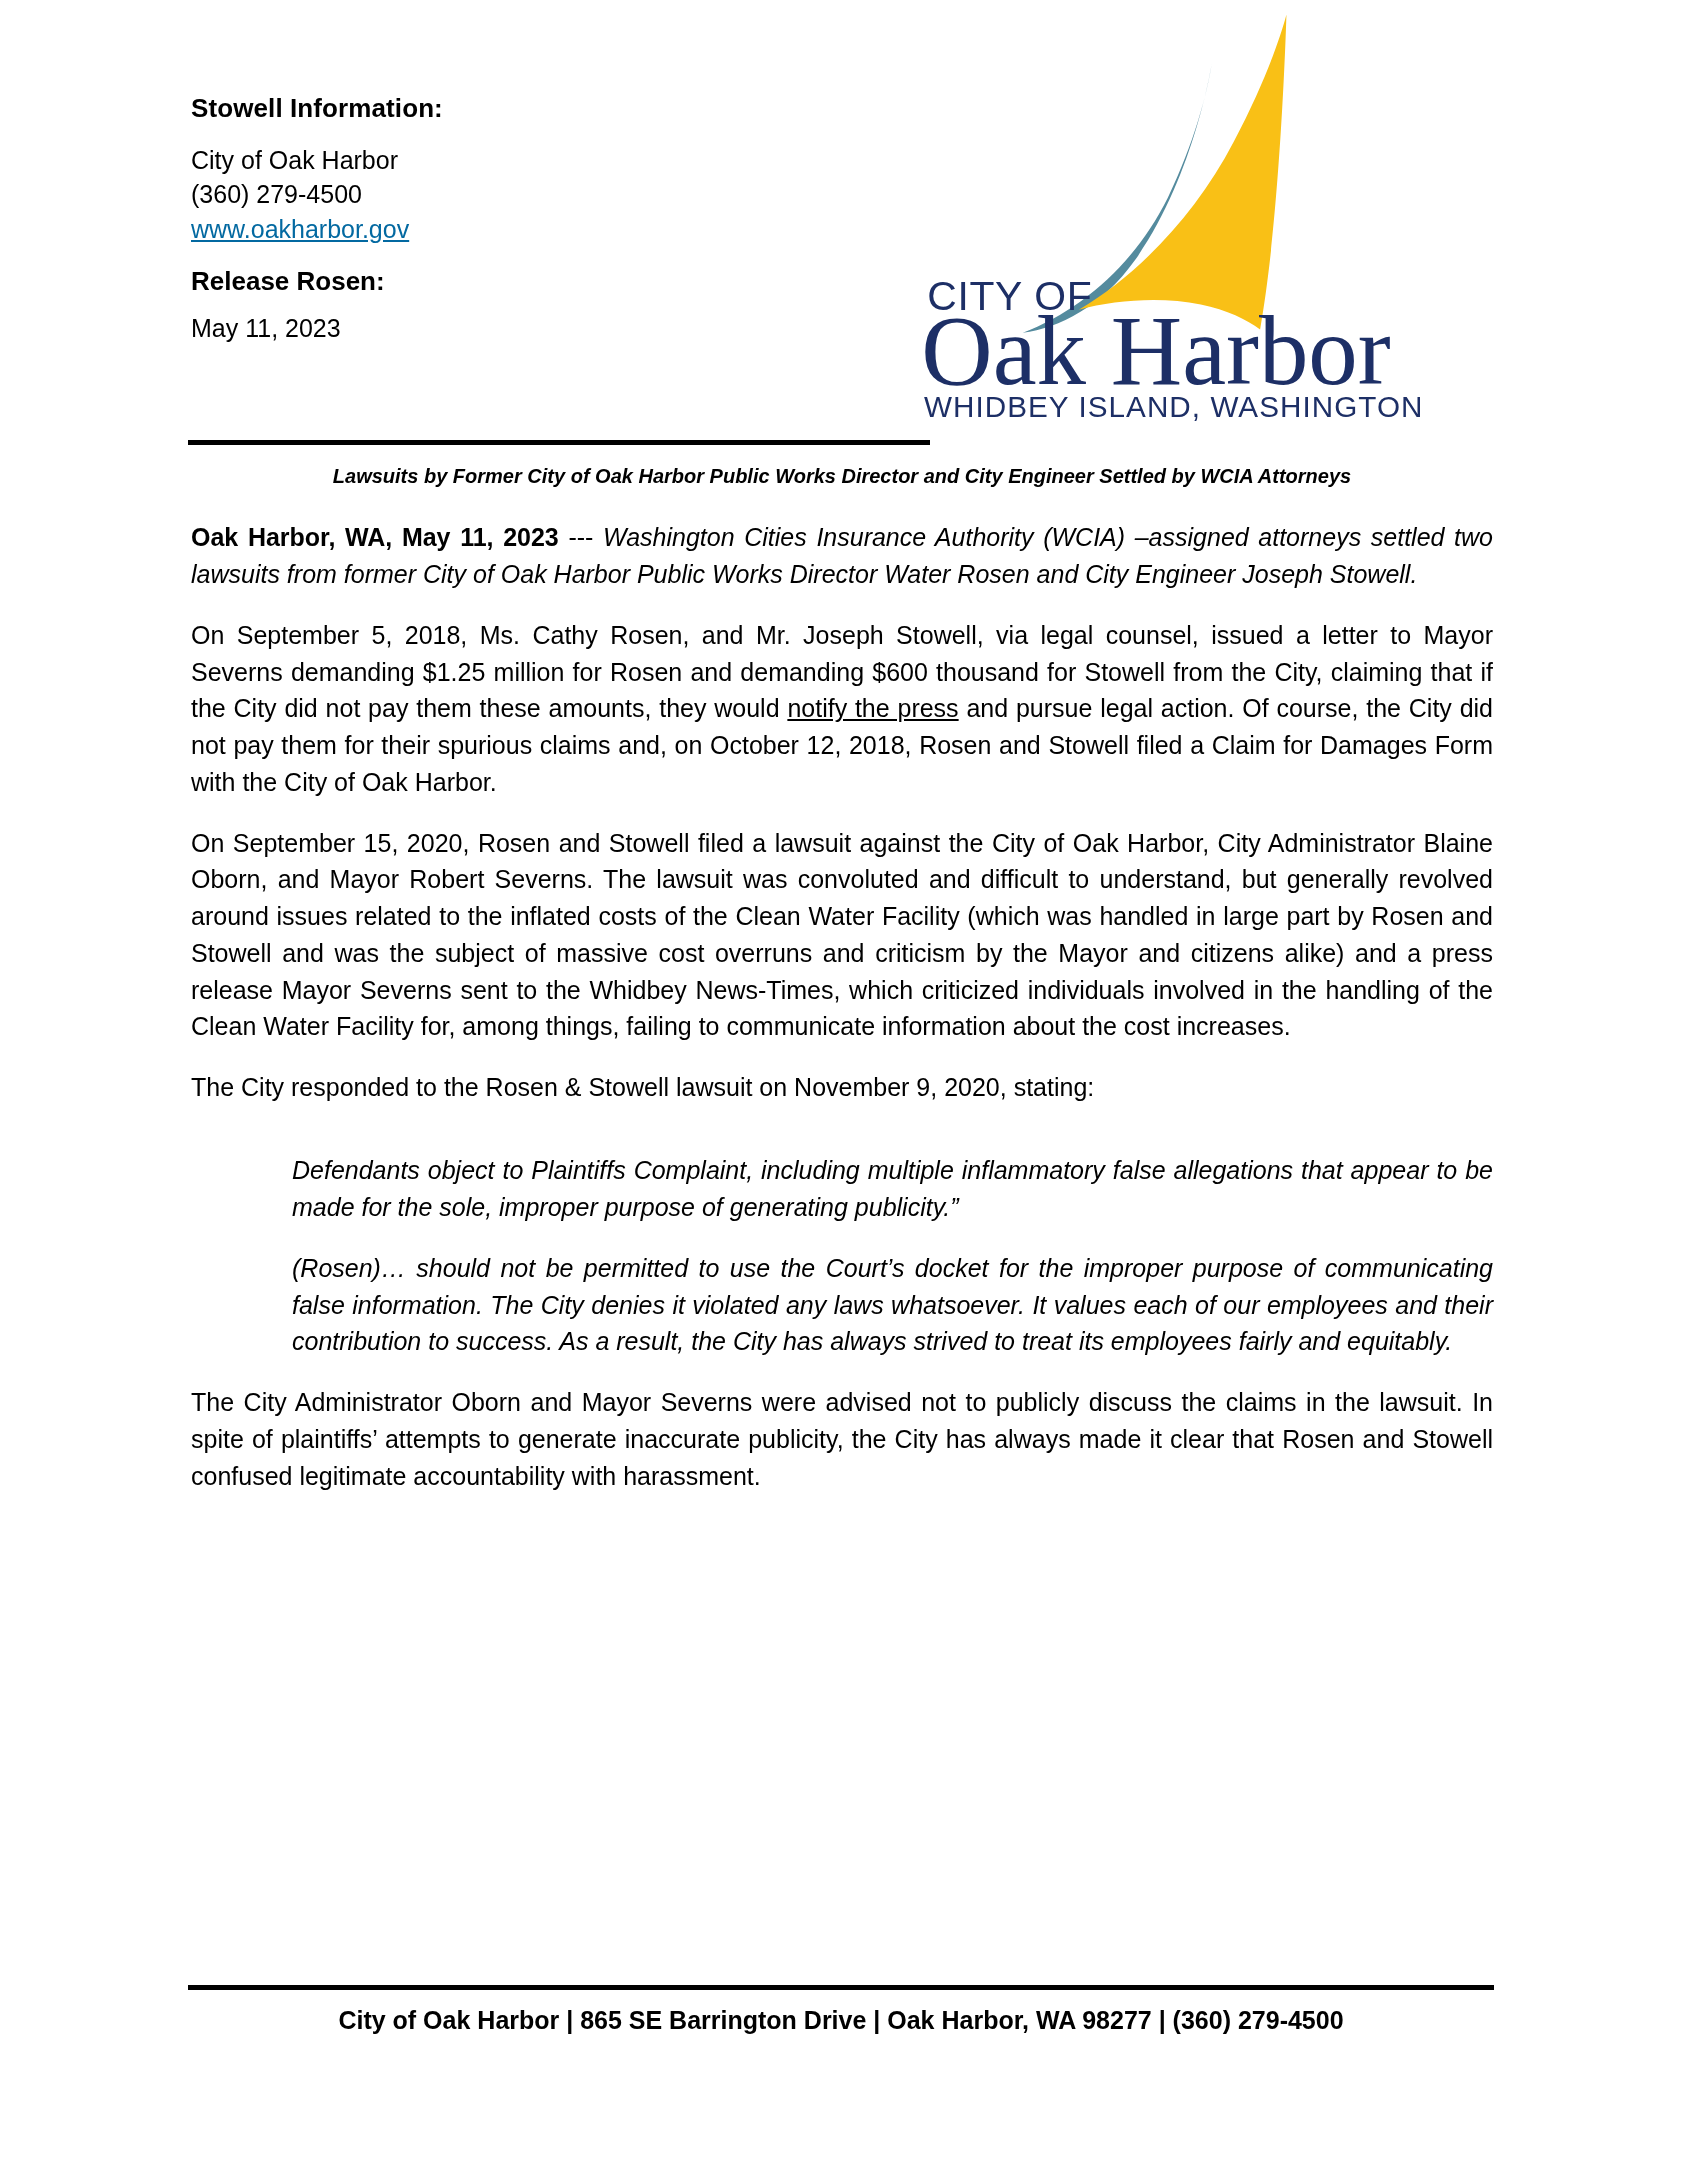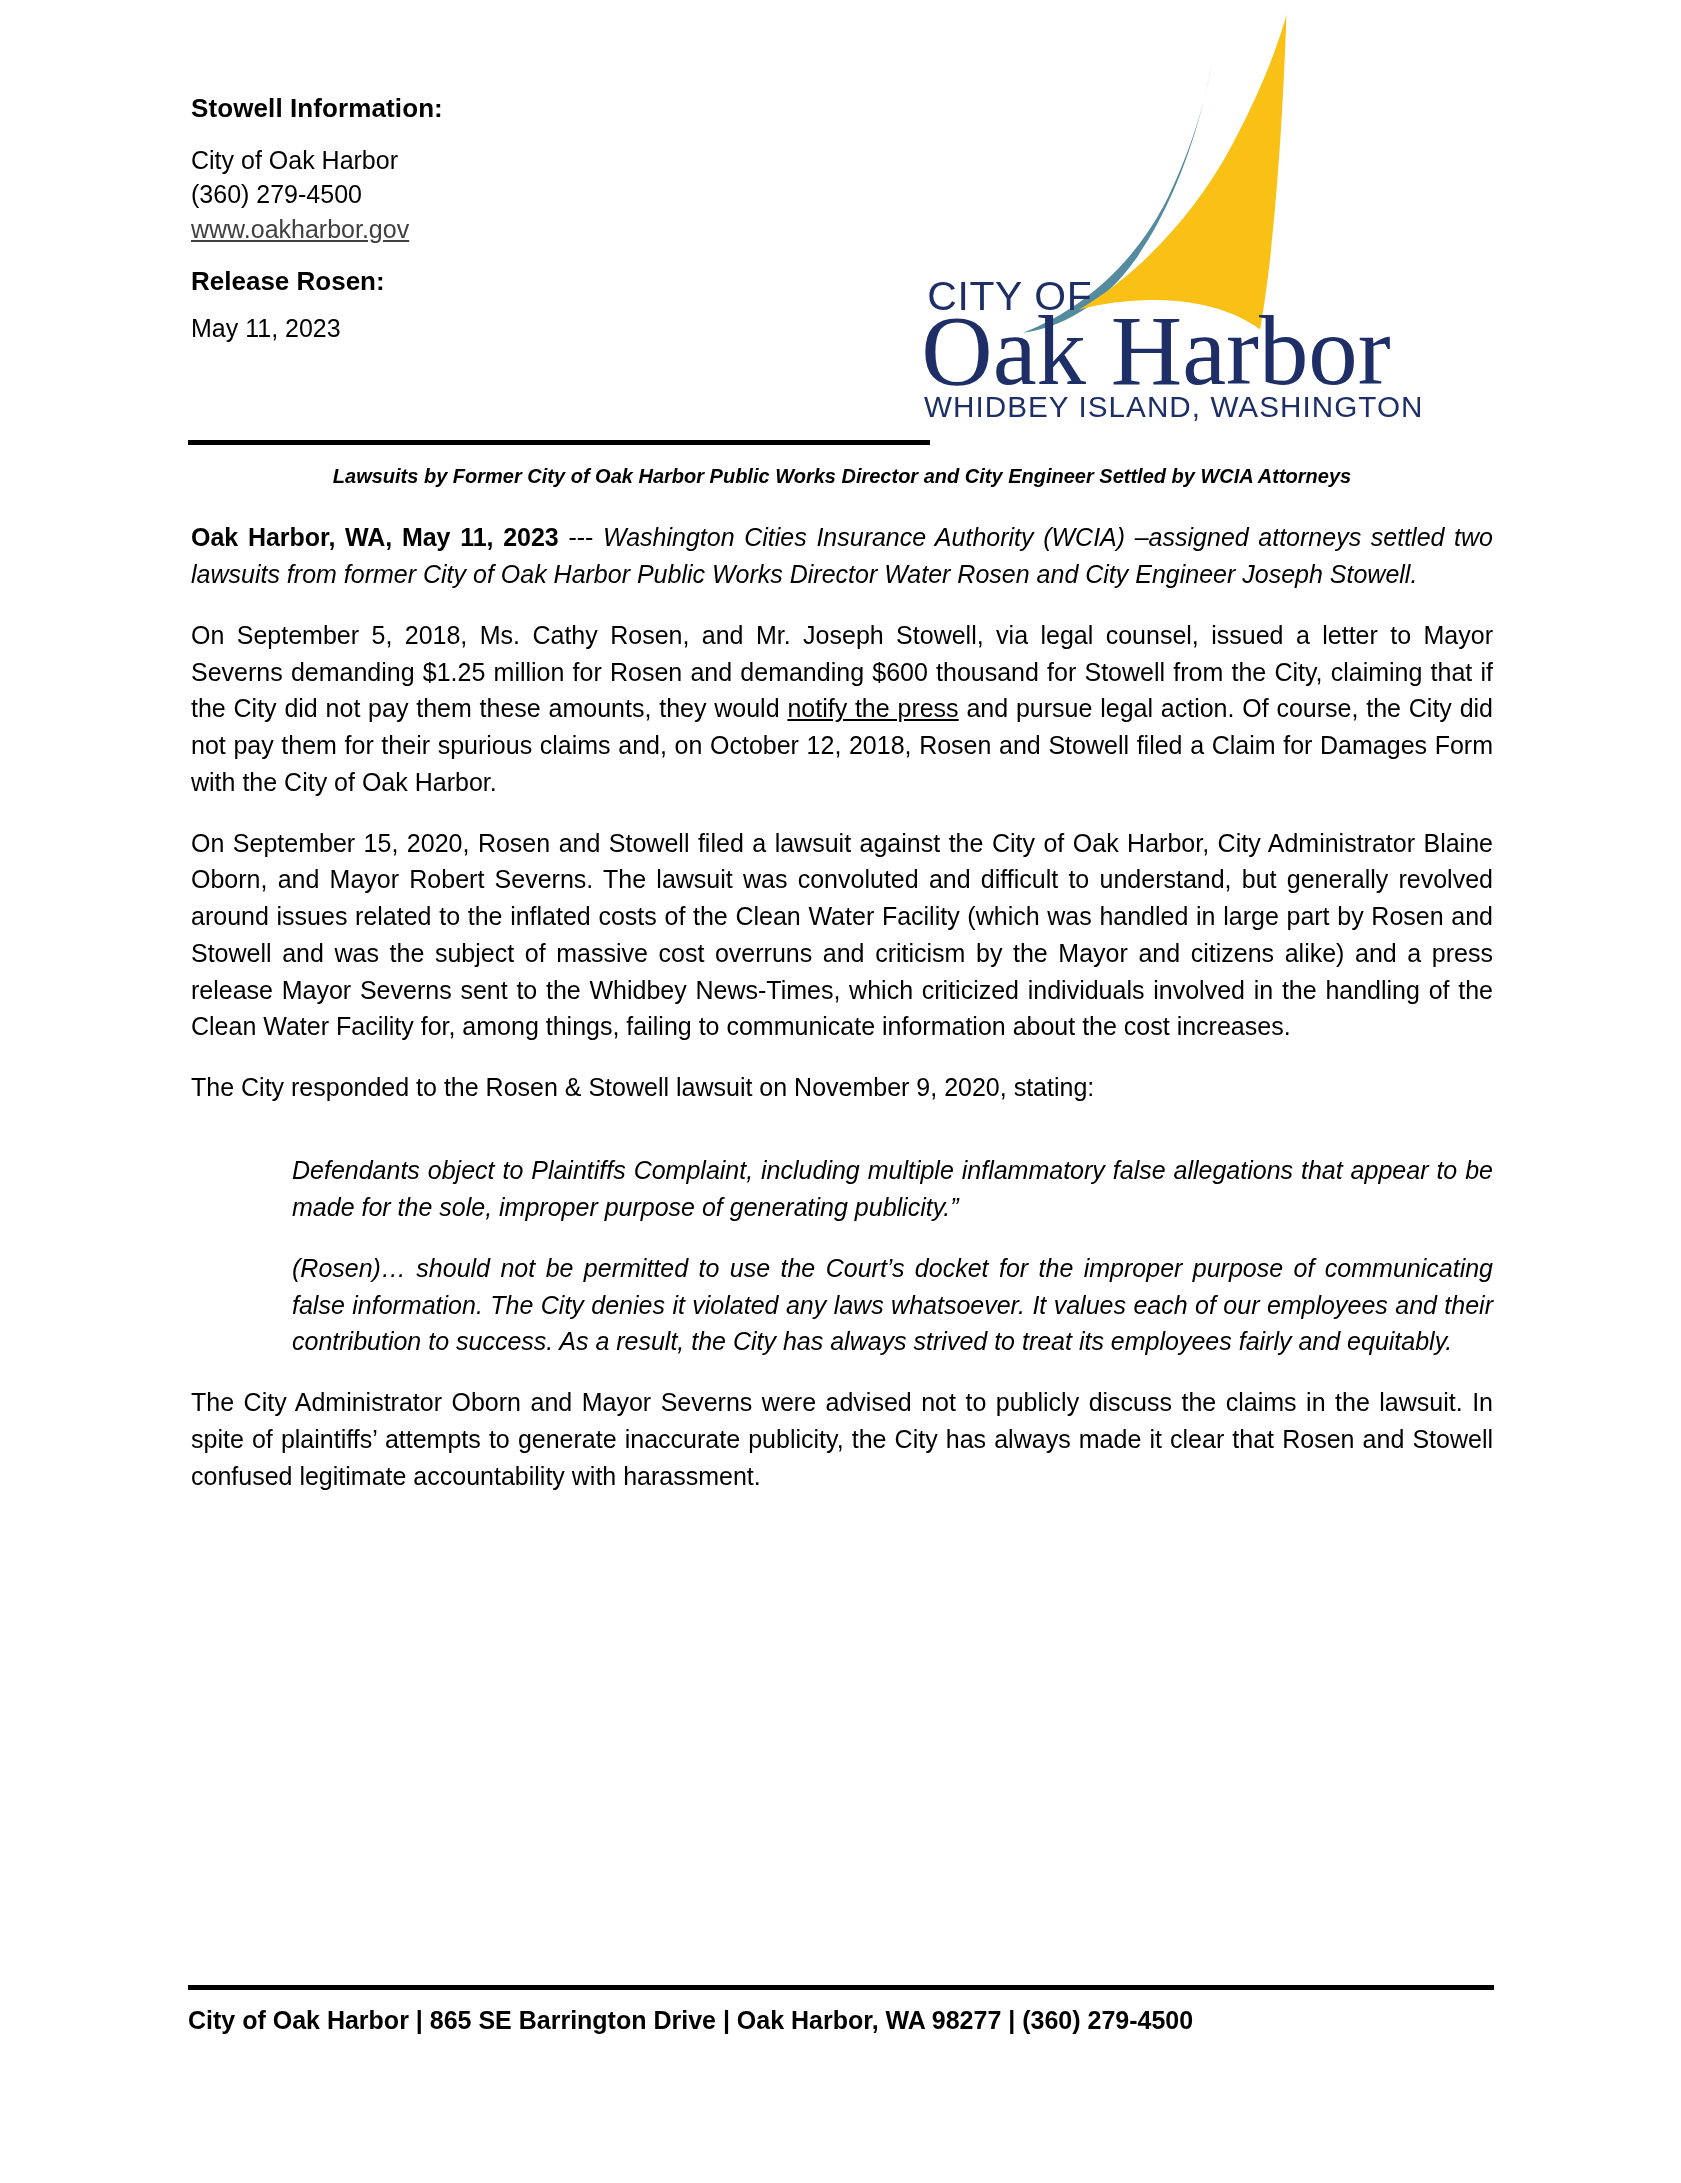--- a/index.html
+++ b/index.html
@@ -41,21 +41,21 @@
     letter-spacing: 0.1px;
   }
   .h-line {
     font-size: 25px;
     line-height: 1.38;
     margin: 0;
   }
   .h-link {
     font-size: 25px;
     line-height: 1.38;
-    color: #404040;
+    color: #0369a1;
     text-decoration: underline;
     display: inline-block;
   }
   .release-label {
     font-size: 26px;
     font-weight: bold;
     margin: 20px 0 17px 0;
   }
   .release-date {
     font-size: 25px;
@@ -133,21 +133,21 @@
     top: 1985px;
     width: 1306px;
     height: 4.6px;
     background: #000000;
   }
   .footer-text {
     position: absolute;
     left: 188px;
     top: 2006px;
     width: 1306px;
-    text-align: left;
+    text-align: center;
     font-size: 25px;
     font-weight: bold;
   }
 </style>
 </head>
 <body>
 
 <div class="page">
 
   <div class="header">

